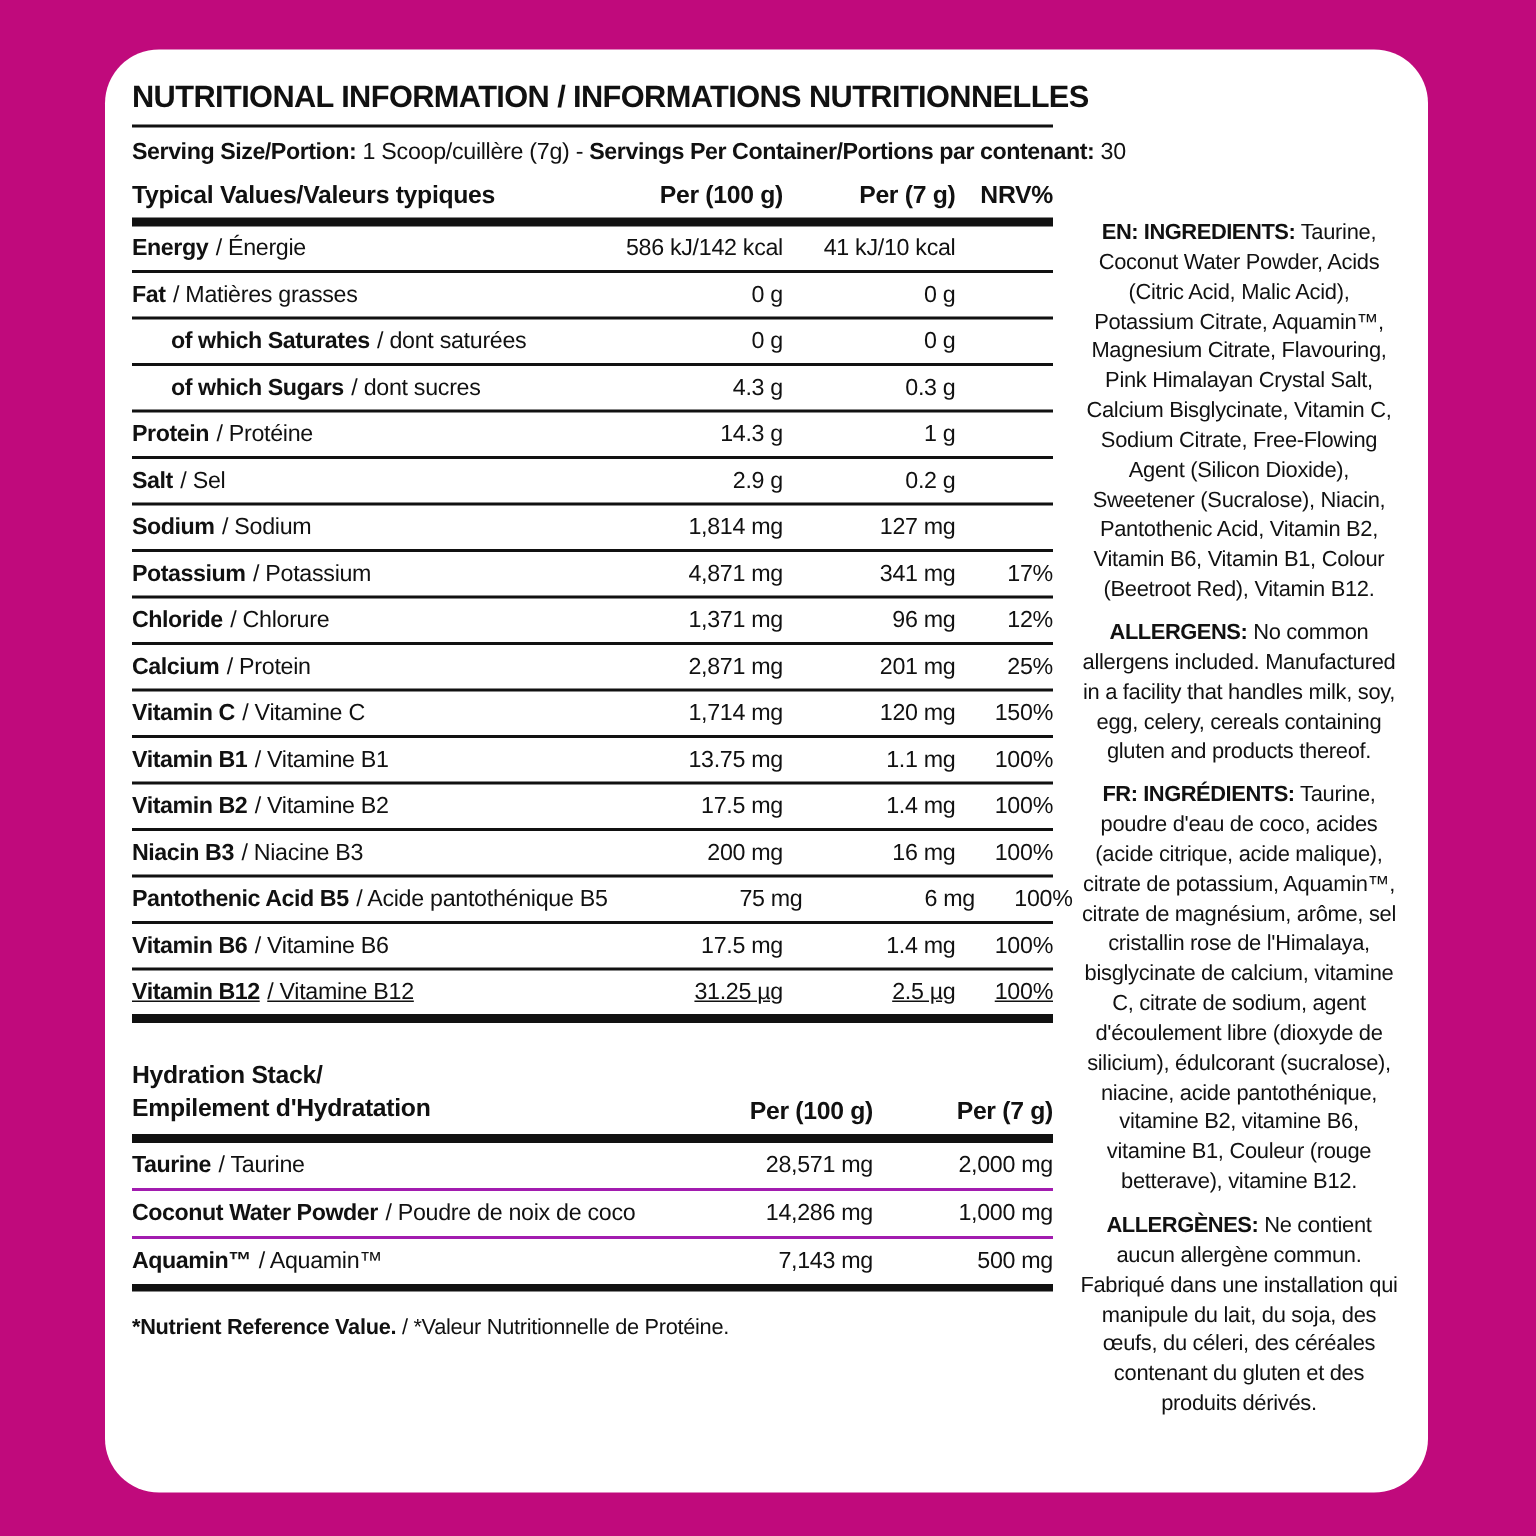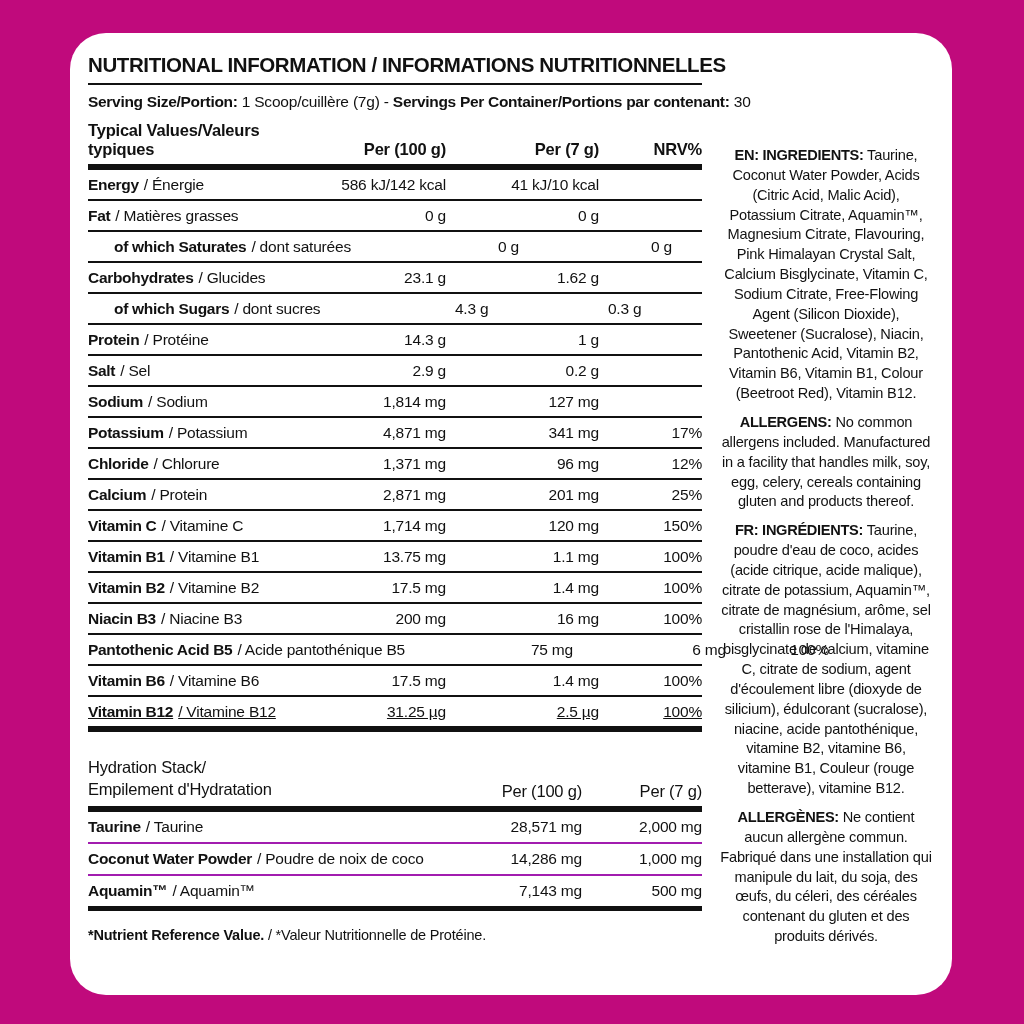--- a/index.html
+++ b/index.html
@@ -21,21 +21,21 @@
     overflow:hidden;
   }
   .main{flex:0 0 614px;width:614px;letter-spacing:-0.2px;}
   .page-title{
     font-size:20.5px;font-weight:bold;letter-spacing:-0.4px;
     padding-bottom:6px;border-bottom:2px solid #111;white-space:nowrap;
   }
   .serving-line{font-size:15.5px;margin:8px 0 10px 0;white-space:nowrap;text-align:right;}
   .serving-line b{letter-spacing:-0.3px;}
   
-  .grid{display:grid;grid-template-columns:1fr 130px 115px 65px;gap:38px;}
+  .grid{display:grid;grid-template-columns:1fr 130px 115px 65px;}
   .thead{
     font-weight:bold;font-size:16.5px;
     padding-bottom:5px;border-bottom:6px solid #111;
     align-items:end;
   }
   .thead .num{text-align:right;}
   .row{
     height:29px;align-items:center;
     border-bottom:2px solid #111;
     font-size:15.5px;
@@ -46,21 +46,21 @@
   .name .fr{margin-left:5px;}
   .name.indent{padding-left:26px;}
   .num{text-align:right;white-space:nowrap;}
   
   .hgrid{display:grid;grid-template-columns:1fr 150px 120px;}
   .hydration-header{
     margin-top:24px;
     border-bottom:6px solid #111;
     padding-bottom:5px;
     align-items:end;
-    font-size:16.5px;font-weight:normal;
+    font-size:16.5px;font-weight:bold;
   }
   .hydration-header .htitle{line-height:1.35;}
   .hrow{
     height:30px;align-items:center;
     border-bottom:2px solid #a21caf;
     font-size:15.5px;
   }
   .hrow.thick{border-bottom:5px solid #111;}
   .footnote{margin-top:16px;font-size:14.5px;}
   .sidebar{
@@ -102,26 +102,20 @@
     <div class="grid row">
       <div class="name"><b>Fat</b><span class="fr">/ Matières grasses</span></div>
       <div class="num">0 g</div>
       <div class="num">0 g</div>
       <div class="num"></div>
     </div>
     <div class="grid row">
       <div class="name indent"><b>of which Saturates</b><span class="fr">/ dont saturées</span></div>
       <div class="num">0 g</div>
       <div class="num">0 g</div>
-      <div class="num"></div>
-    </div>
-    <div class="grid row">
-      <div class="name"><b>Carbohydrates</b><span class="fr">/ Glucides</span></div>
-      <div class="num">23.1 g</div>
-      <div class="num">1.62 g</div>
       <div class="num"></div>
     </div>
     <div class="grid row">
       <div class="name indent"><b>of which Sugars</b><span class="fr">/ dont sucres</span></div>
       <div class="num">4.3 g</div>
       <div class="num">0.3 g</div>
       <div class="num"></div>
     </div>
     <div class="grid row">
       <div class="name"><b>Protein</b><span class="fr">/ Protéine</span></div>

